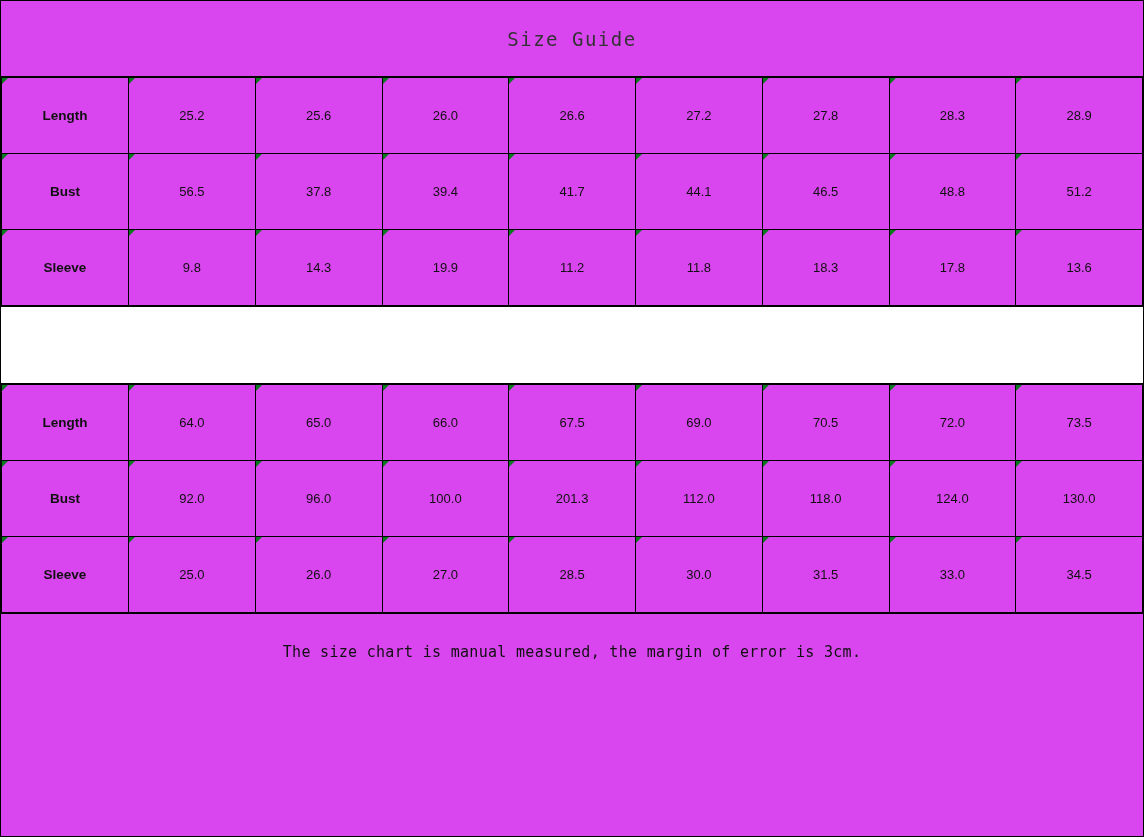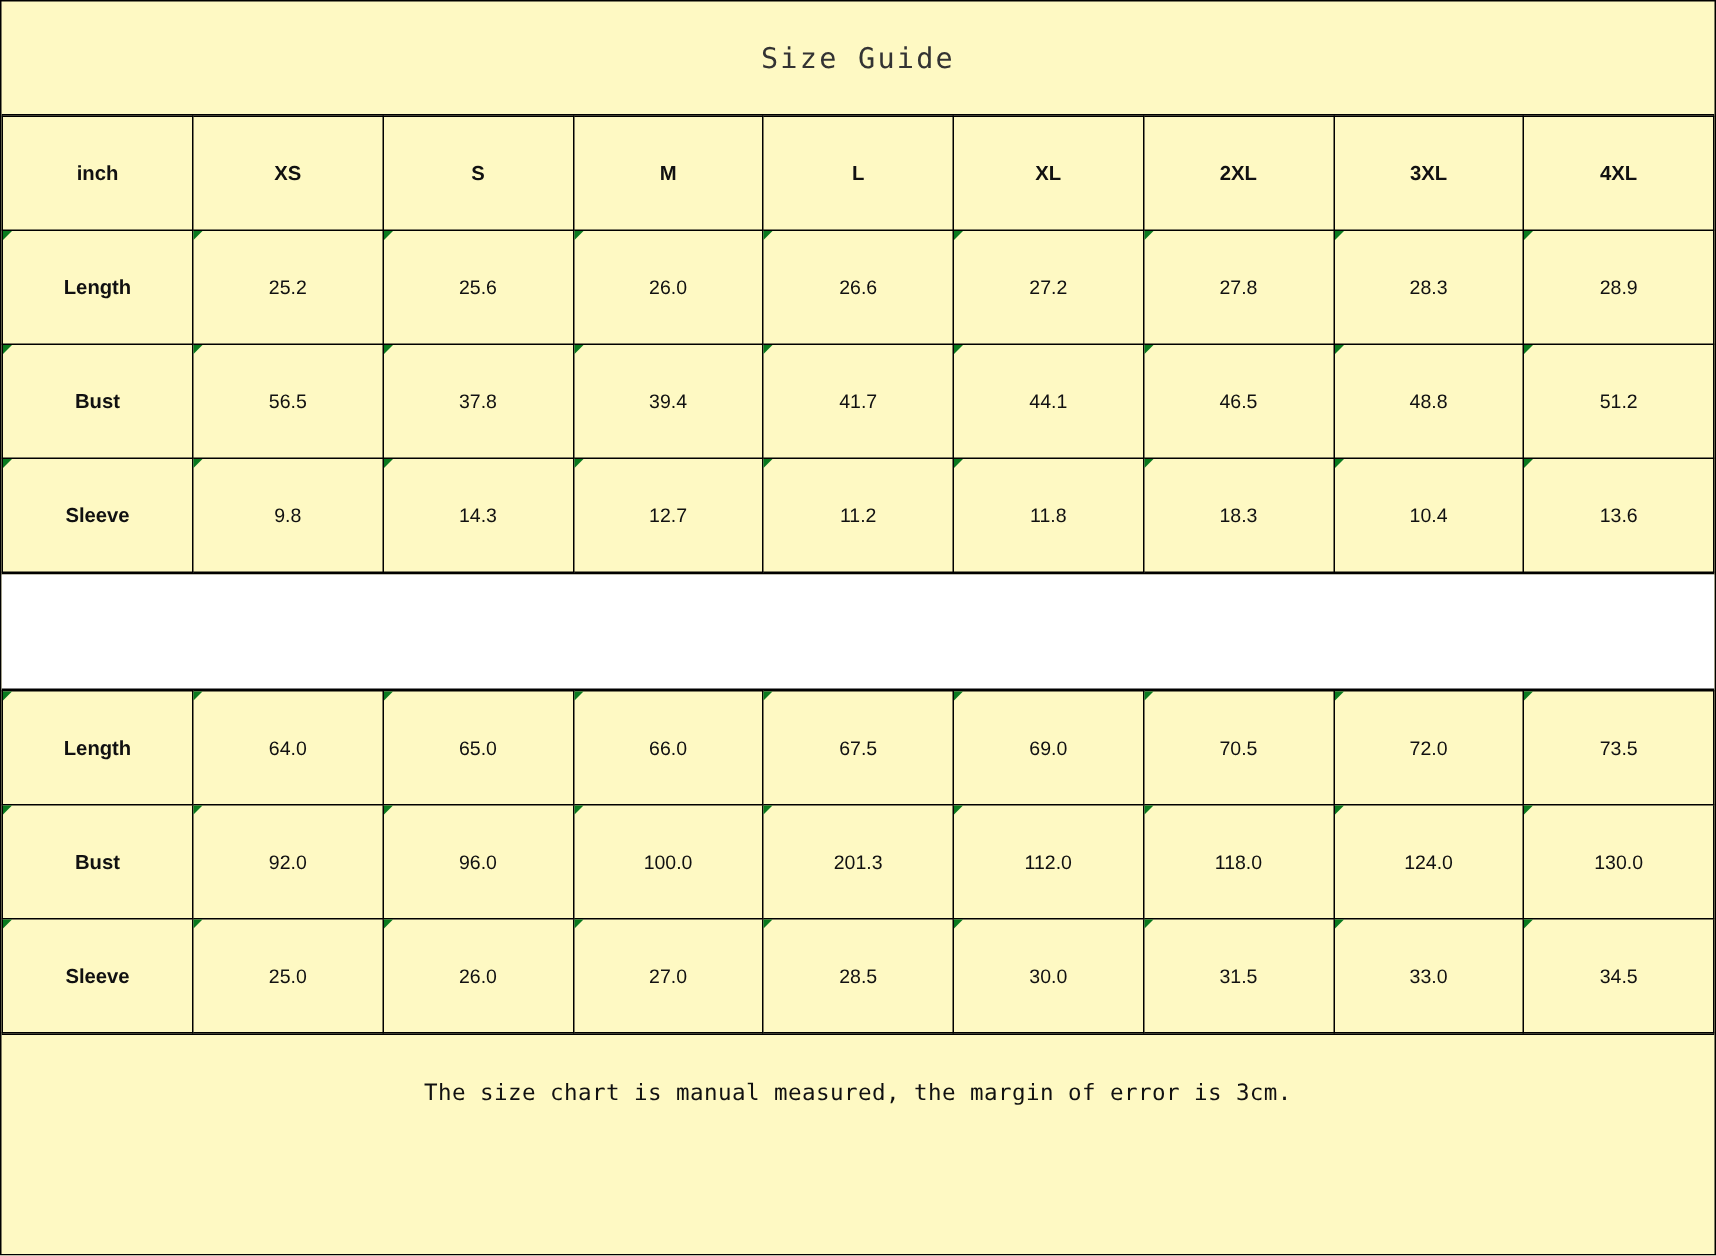--- a/index.html
+++ b/index.html
@@ -10,21 +10,21 @@
   body {
     font-family: "DejaVu Sans Mono", monospace;
     color: #000000;
   }
   .page {
     position: relative;
     width: 1144px;
     height: 837px;
     box-sizing: border-box;
     border: 1px solid #000000;
-    background: #fef9c3;
+    background: #d946ef;
     overflow: hidden;
   }
   .title {
     height: 76px;
     line-height: 76px;
     text-align: center;
     font-family: "DejaVu Sans Mono", monospace;
     font-size: 19px;
     letter-spacing: 1.5px;
     color: #333333;
@@ -98,31 +98,20 @@
 <body>
 
 <div class="page">
 
   <div class="title">Size Guide</div>
 
   <div class="tbl-wrap">
     <table class="sizetable">
       <tbody>
         <tr>
-          <td class="unit-cell">inch</td>
-          <td class="head-cell">XS</td>
-          <td class="head-cell">S</td>
-          <td class="head-cell">M</td>
-          <td class="head-cell">L</td>
-          <td class="head-cell">XL</td>
-          <td class="head-cell">2XL</td>
-          <td class="head-cell">3XL</td>
-          <td class="head-cell">4XL</td>
-        </tr>
-        <tr>
           <td class="row-label">Length</td>
           <td class="data-cell">25.2</td>
           <td class="data-cell">25.6</td>
           <td class="data-cell">26.0</td>
           <td class="data-cell">26.6</td>
           <td class="data-cell">27.2</td>
           <td class="data-cell">27.8</td>
           <td class="data-cell">28.3</td>
           <td class="data-cell">28.9</td>
         </tr>
@@ -134,25 +123,25 @@
           <td class="data-cell">41.7</td>
           <td class="data-cell">44.1</td>
           <td class="data-cell">46.5</td>
           <td class="data-cell">48.8</td>
           <td class="data-cell">51.2</td>
         </tr>
         <tr>
           <td class="row-label">Sleeve</td>
           <td class="data-cell">9.8</td>
           <td class="data-cell">14.3</td>
-          <td class="data-cell">12.7</td>
+          <td class="data-cell">19.9</td>
           <td class="data-cell">11.2</td>
           <td class="data-cell">11.8</td>
           <td class="data-cell">18.3</td>
-          <td class="data-cell">10.4</td>
+          <td class="data-cell">17.8</td>
           <td class="data-cell">13.6</td>
         </tr>
       </tbody>
     </table>
   </div>
 
   <div class="spacer-band"></div>
 
   <div class="tbl-wrap">
     <table class="sizetable">

